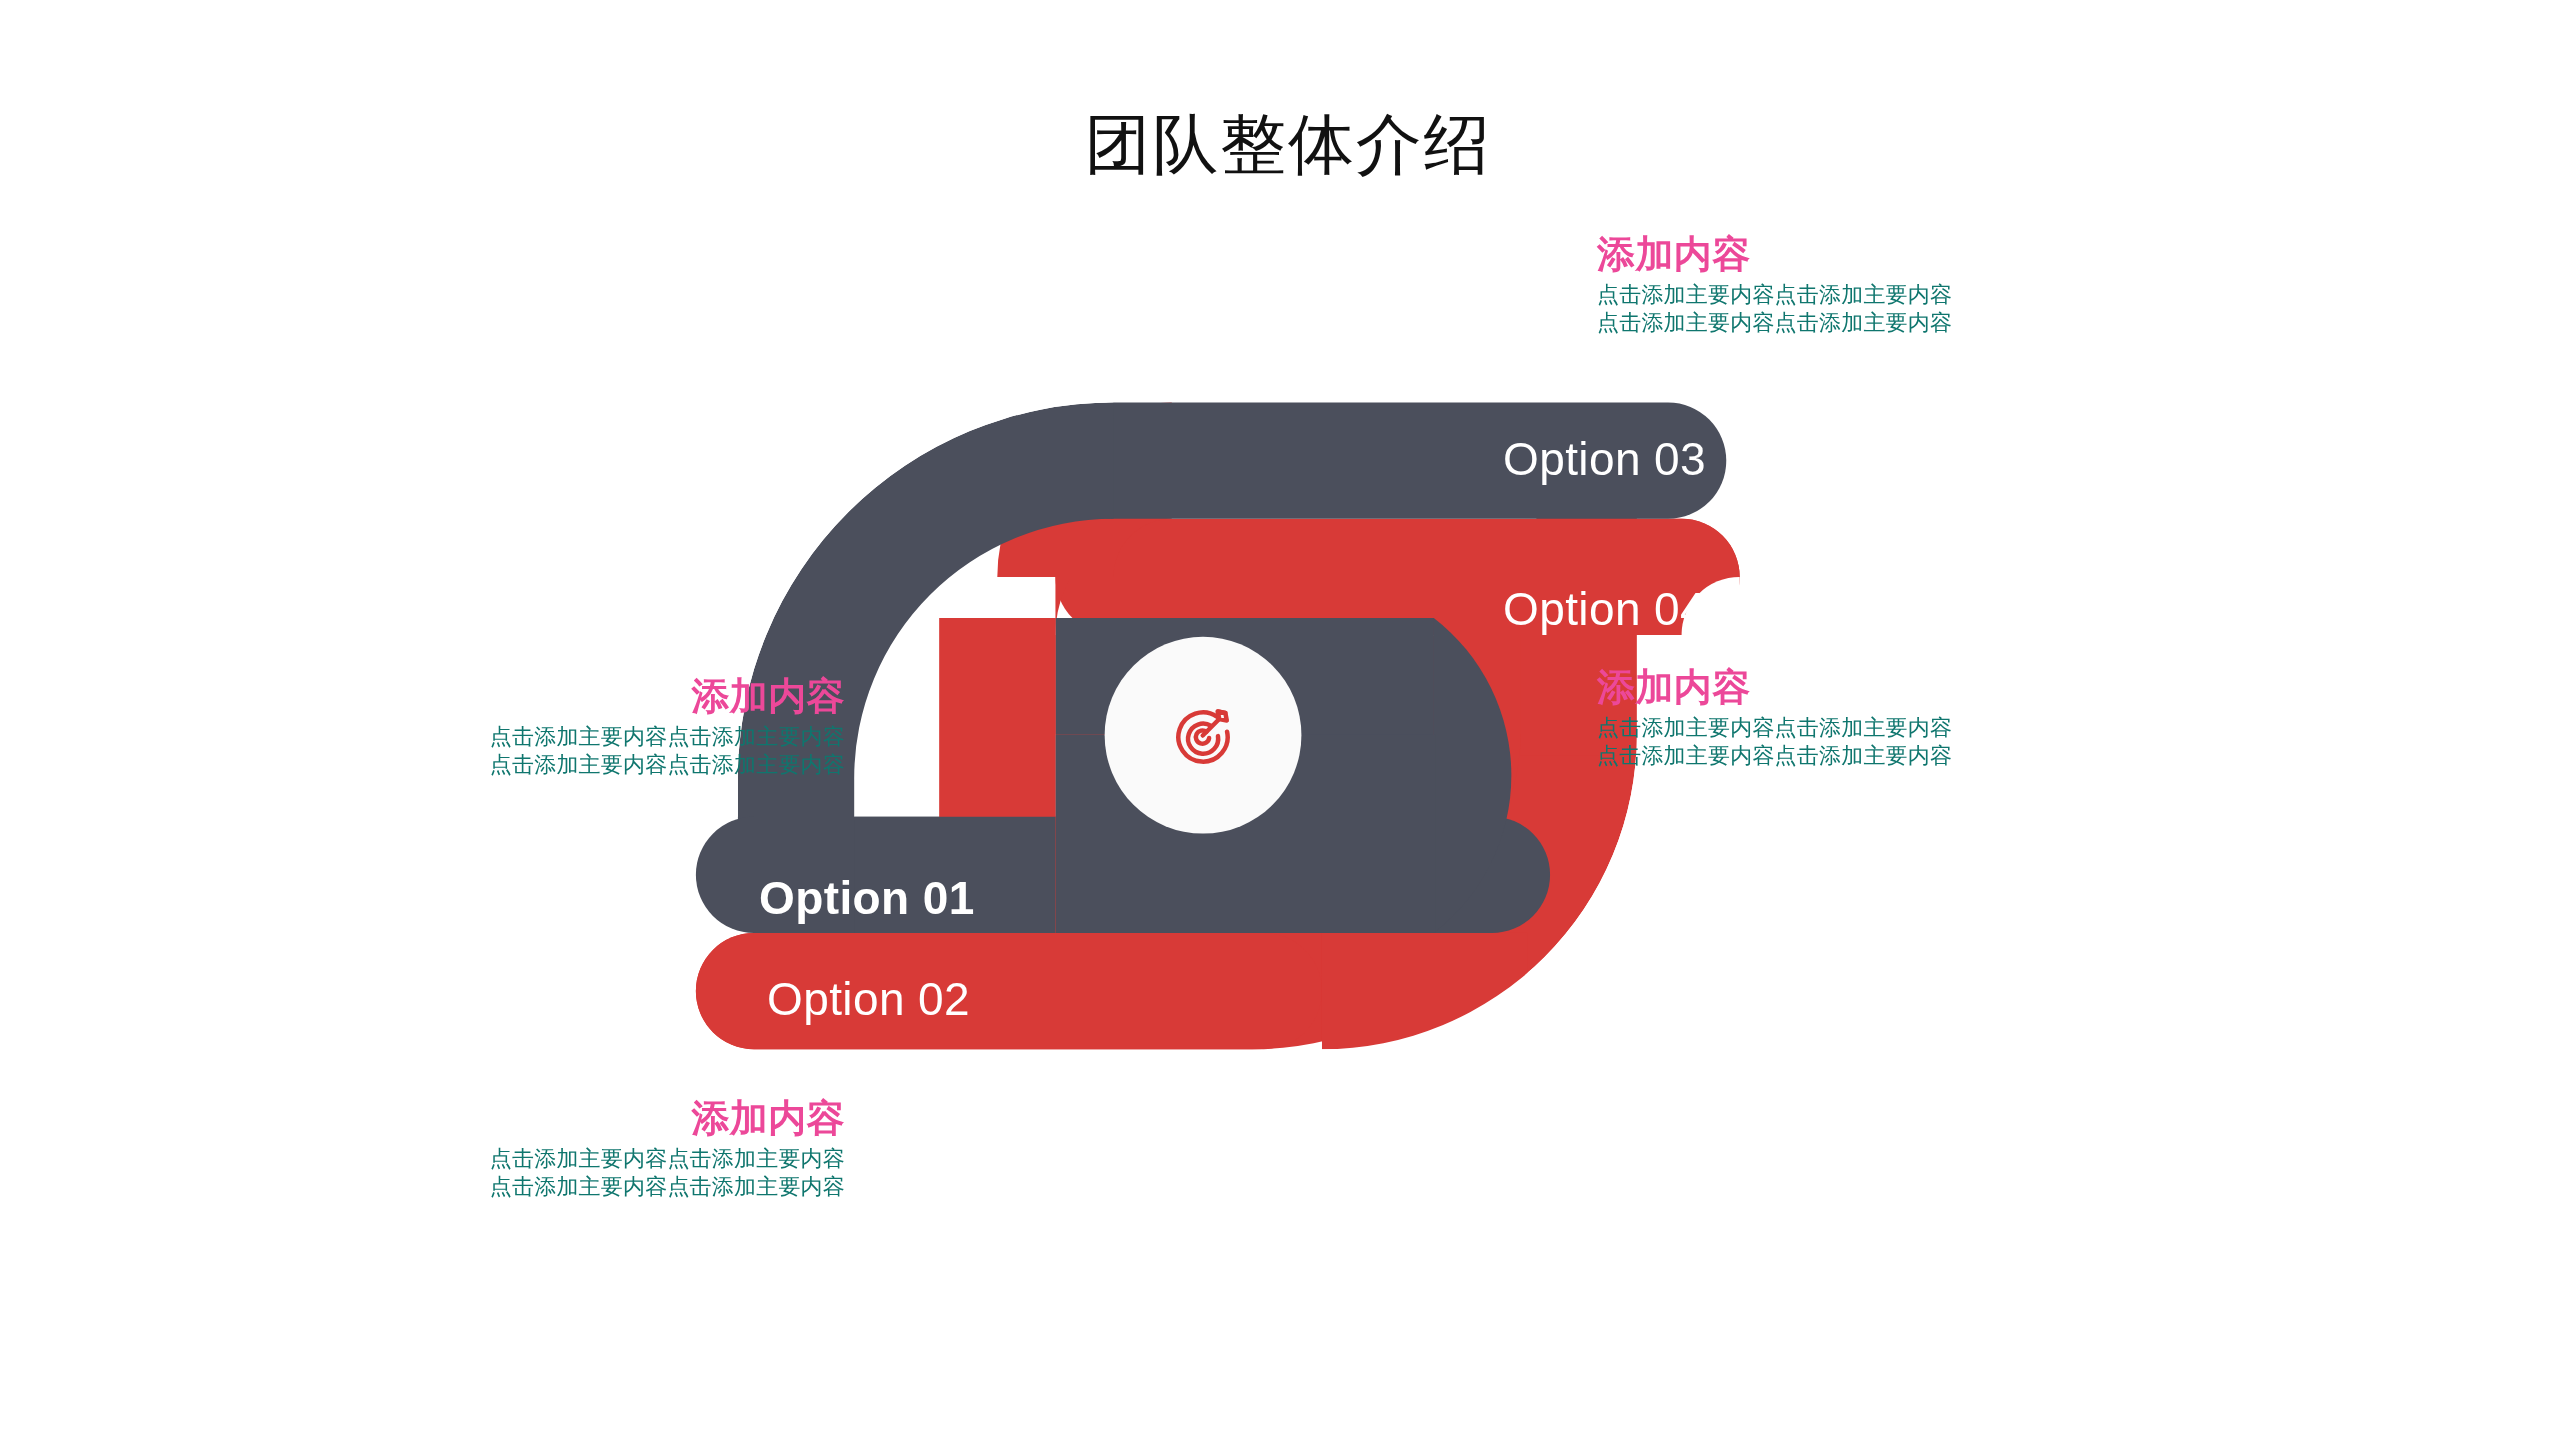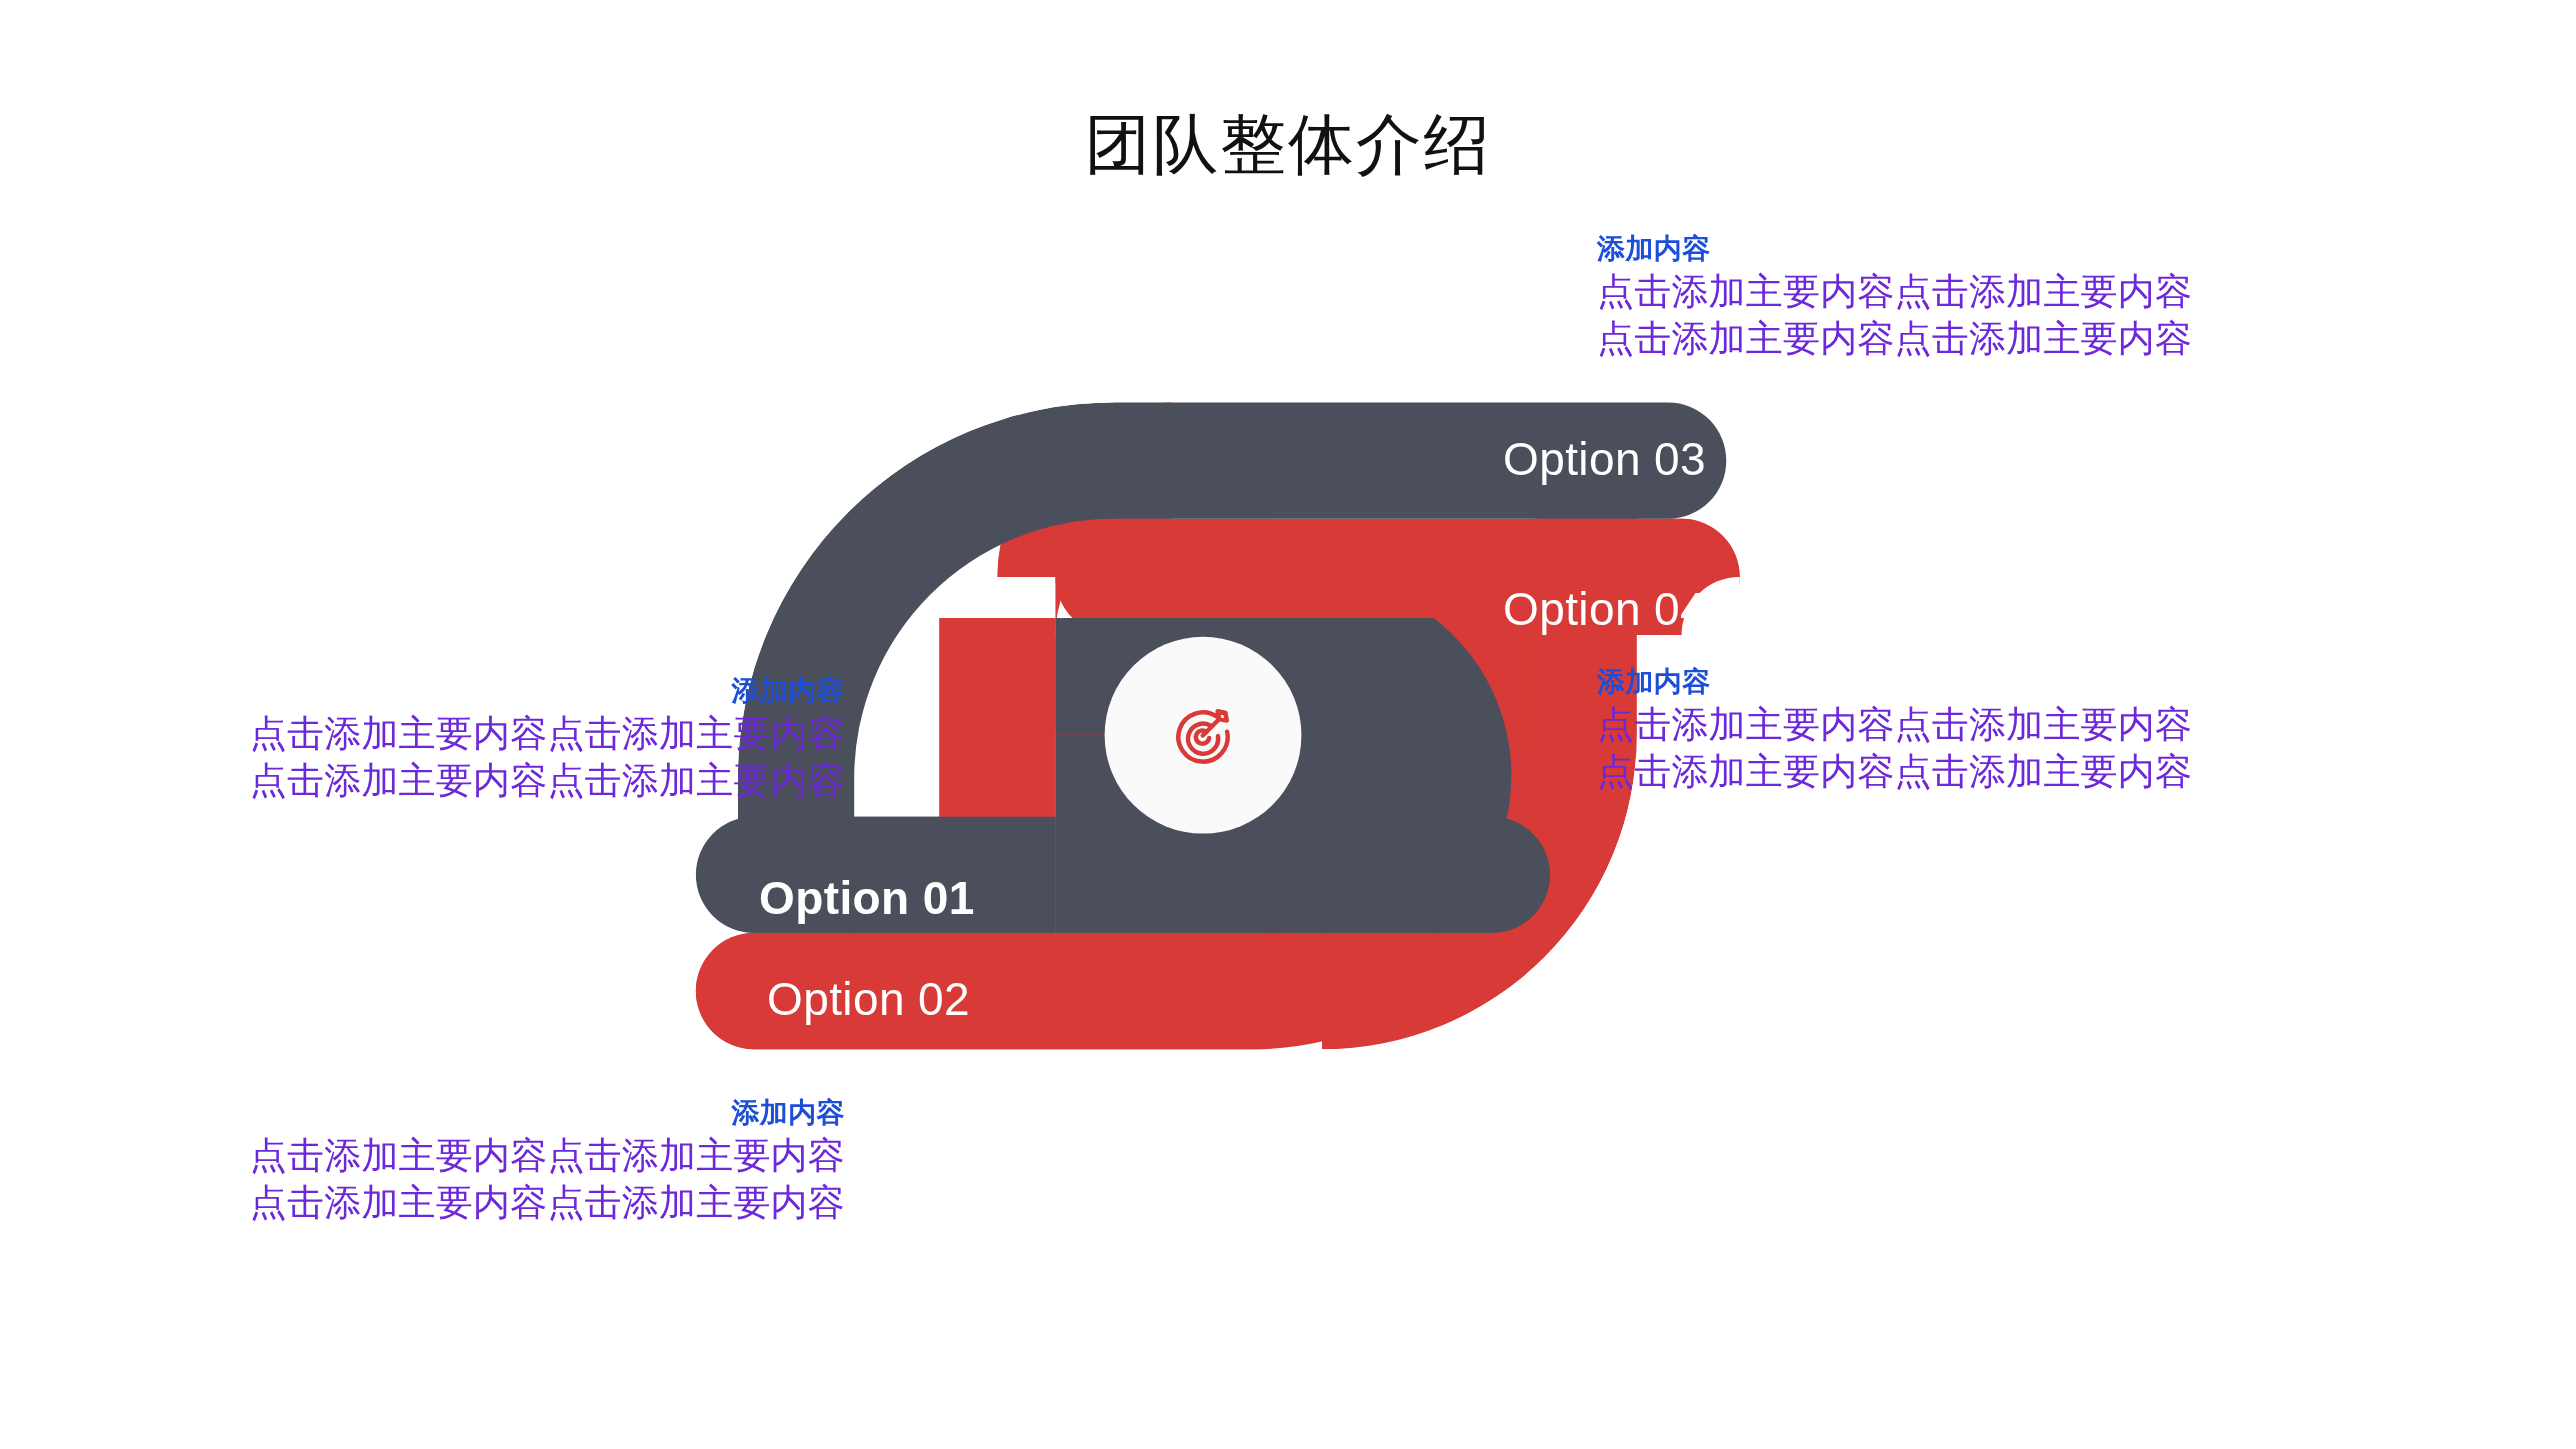--- a/index.html
+++ b/index.html
@@ -69,31 +69,31 @@
   #option-label-02 { left: 767px; top: 976px; }
   #option-label-03 { left: 1503px; top: 436px; }
   #option-label-04 { left: 1503px; top: 586px; }
 
   
   .text-block {
     position: absolute;
     width: 626px;
   }
   .tb-heading {
-    font-size: 28px;
+    font-size: 38px;
     line-height: 1.26;
     font-weight: bold;
-    color: #1d4ed8;
+    color: #ec4899;
     margin: 0 0 1.8px 0;
     letter-spacing: 0.4px;
   }
   .tb-body {
-    font-size: 37px;
+    font-size: 22px;
     line-height: 1.28;
-    color: #6d28d9;
+    color: #0f766e;
     margin: 0;
     letter-spacing: 0.2px;
   }
   .align-right { text-align: right; }
   .align-left  { text-align: left; }
 
   #text-block-top-right    { left: 1597px; top: 231px; }
   #text-block-mid-right    { left: 1597px; top: 664px; }
   #text-block-mid-left     { left: 219px;  top: 673px; }
   #text-block-bottom-left  { left: 219px;  top: 1095px; }

